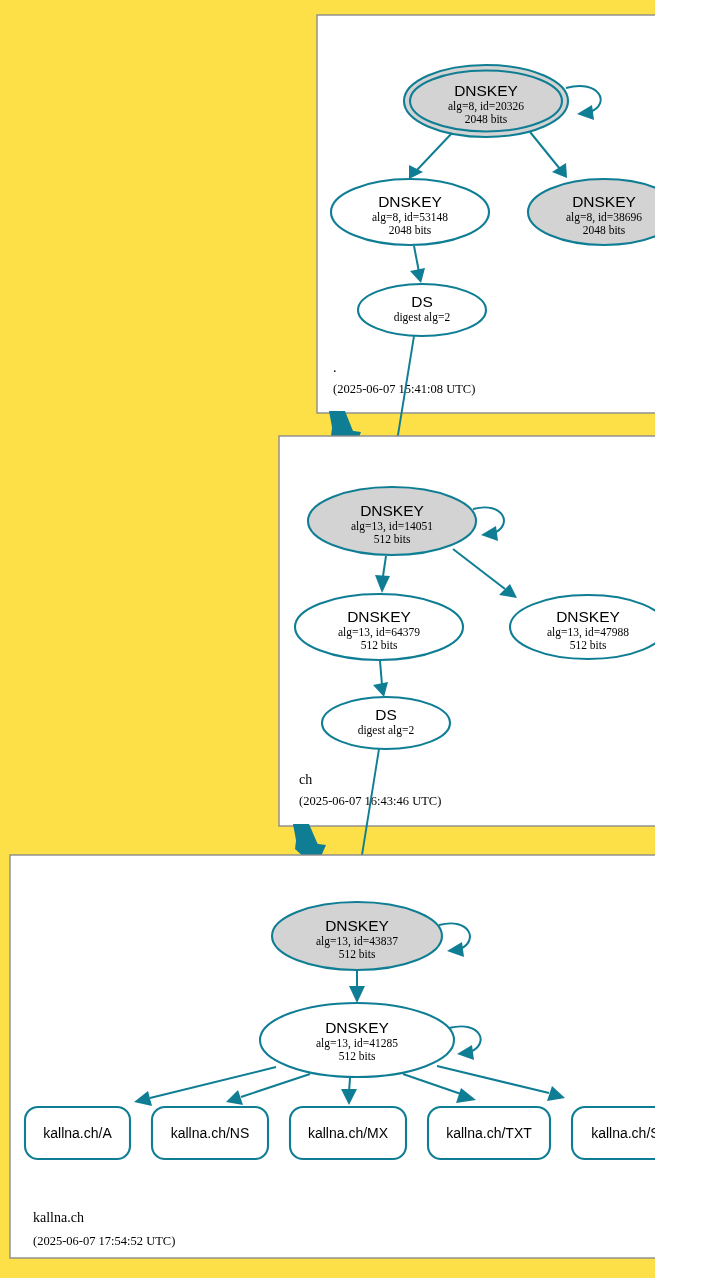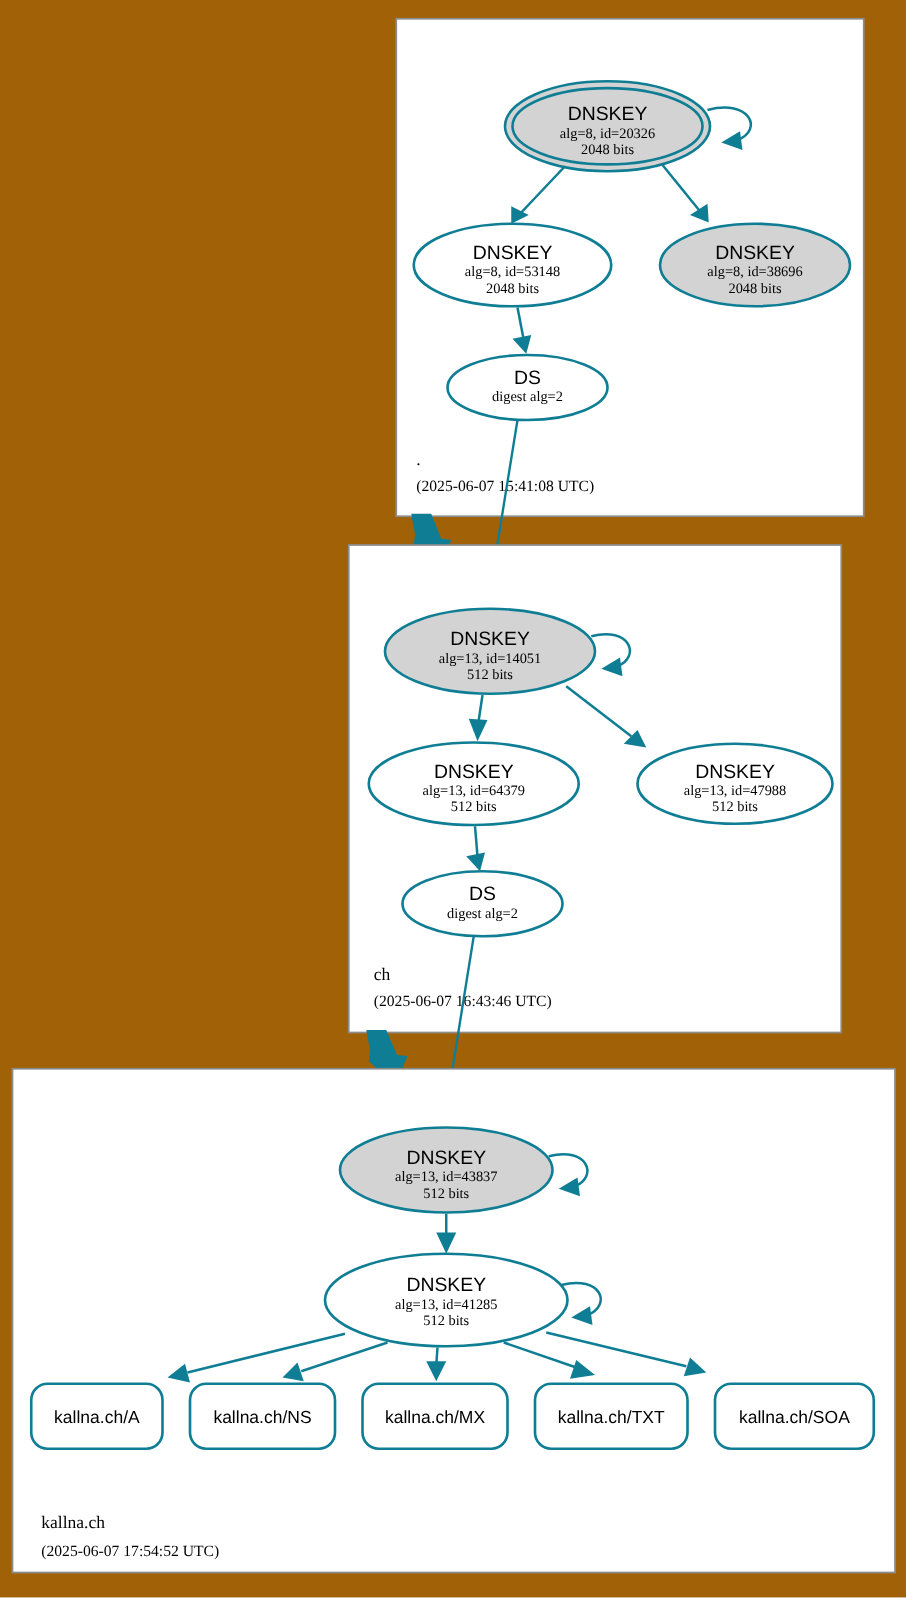--- a/index.html
+++ b/index.html
@@ -5,23 +5,23 @@
   html, body {
     margin: 0;
     padding: 0;
     background: #ffffff;
   }
   body {
     font-family: "Liberation Sans", sans-serif;
   }
   #canvas {
     position: relative;
-    width: 725px;
+    width: 655px;
     height: 1278px;
-    background: #a16207;
+    background: #fde047;
     overflow: hidden;
     text-decoration: underline;
   }
   svg { display: block; }
 
   .zonebox {
     fill: #ffffff;
     stroke: #8c8c8c;
     stroke-width: 1.4;
   }

